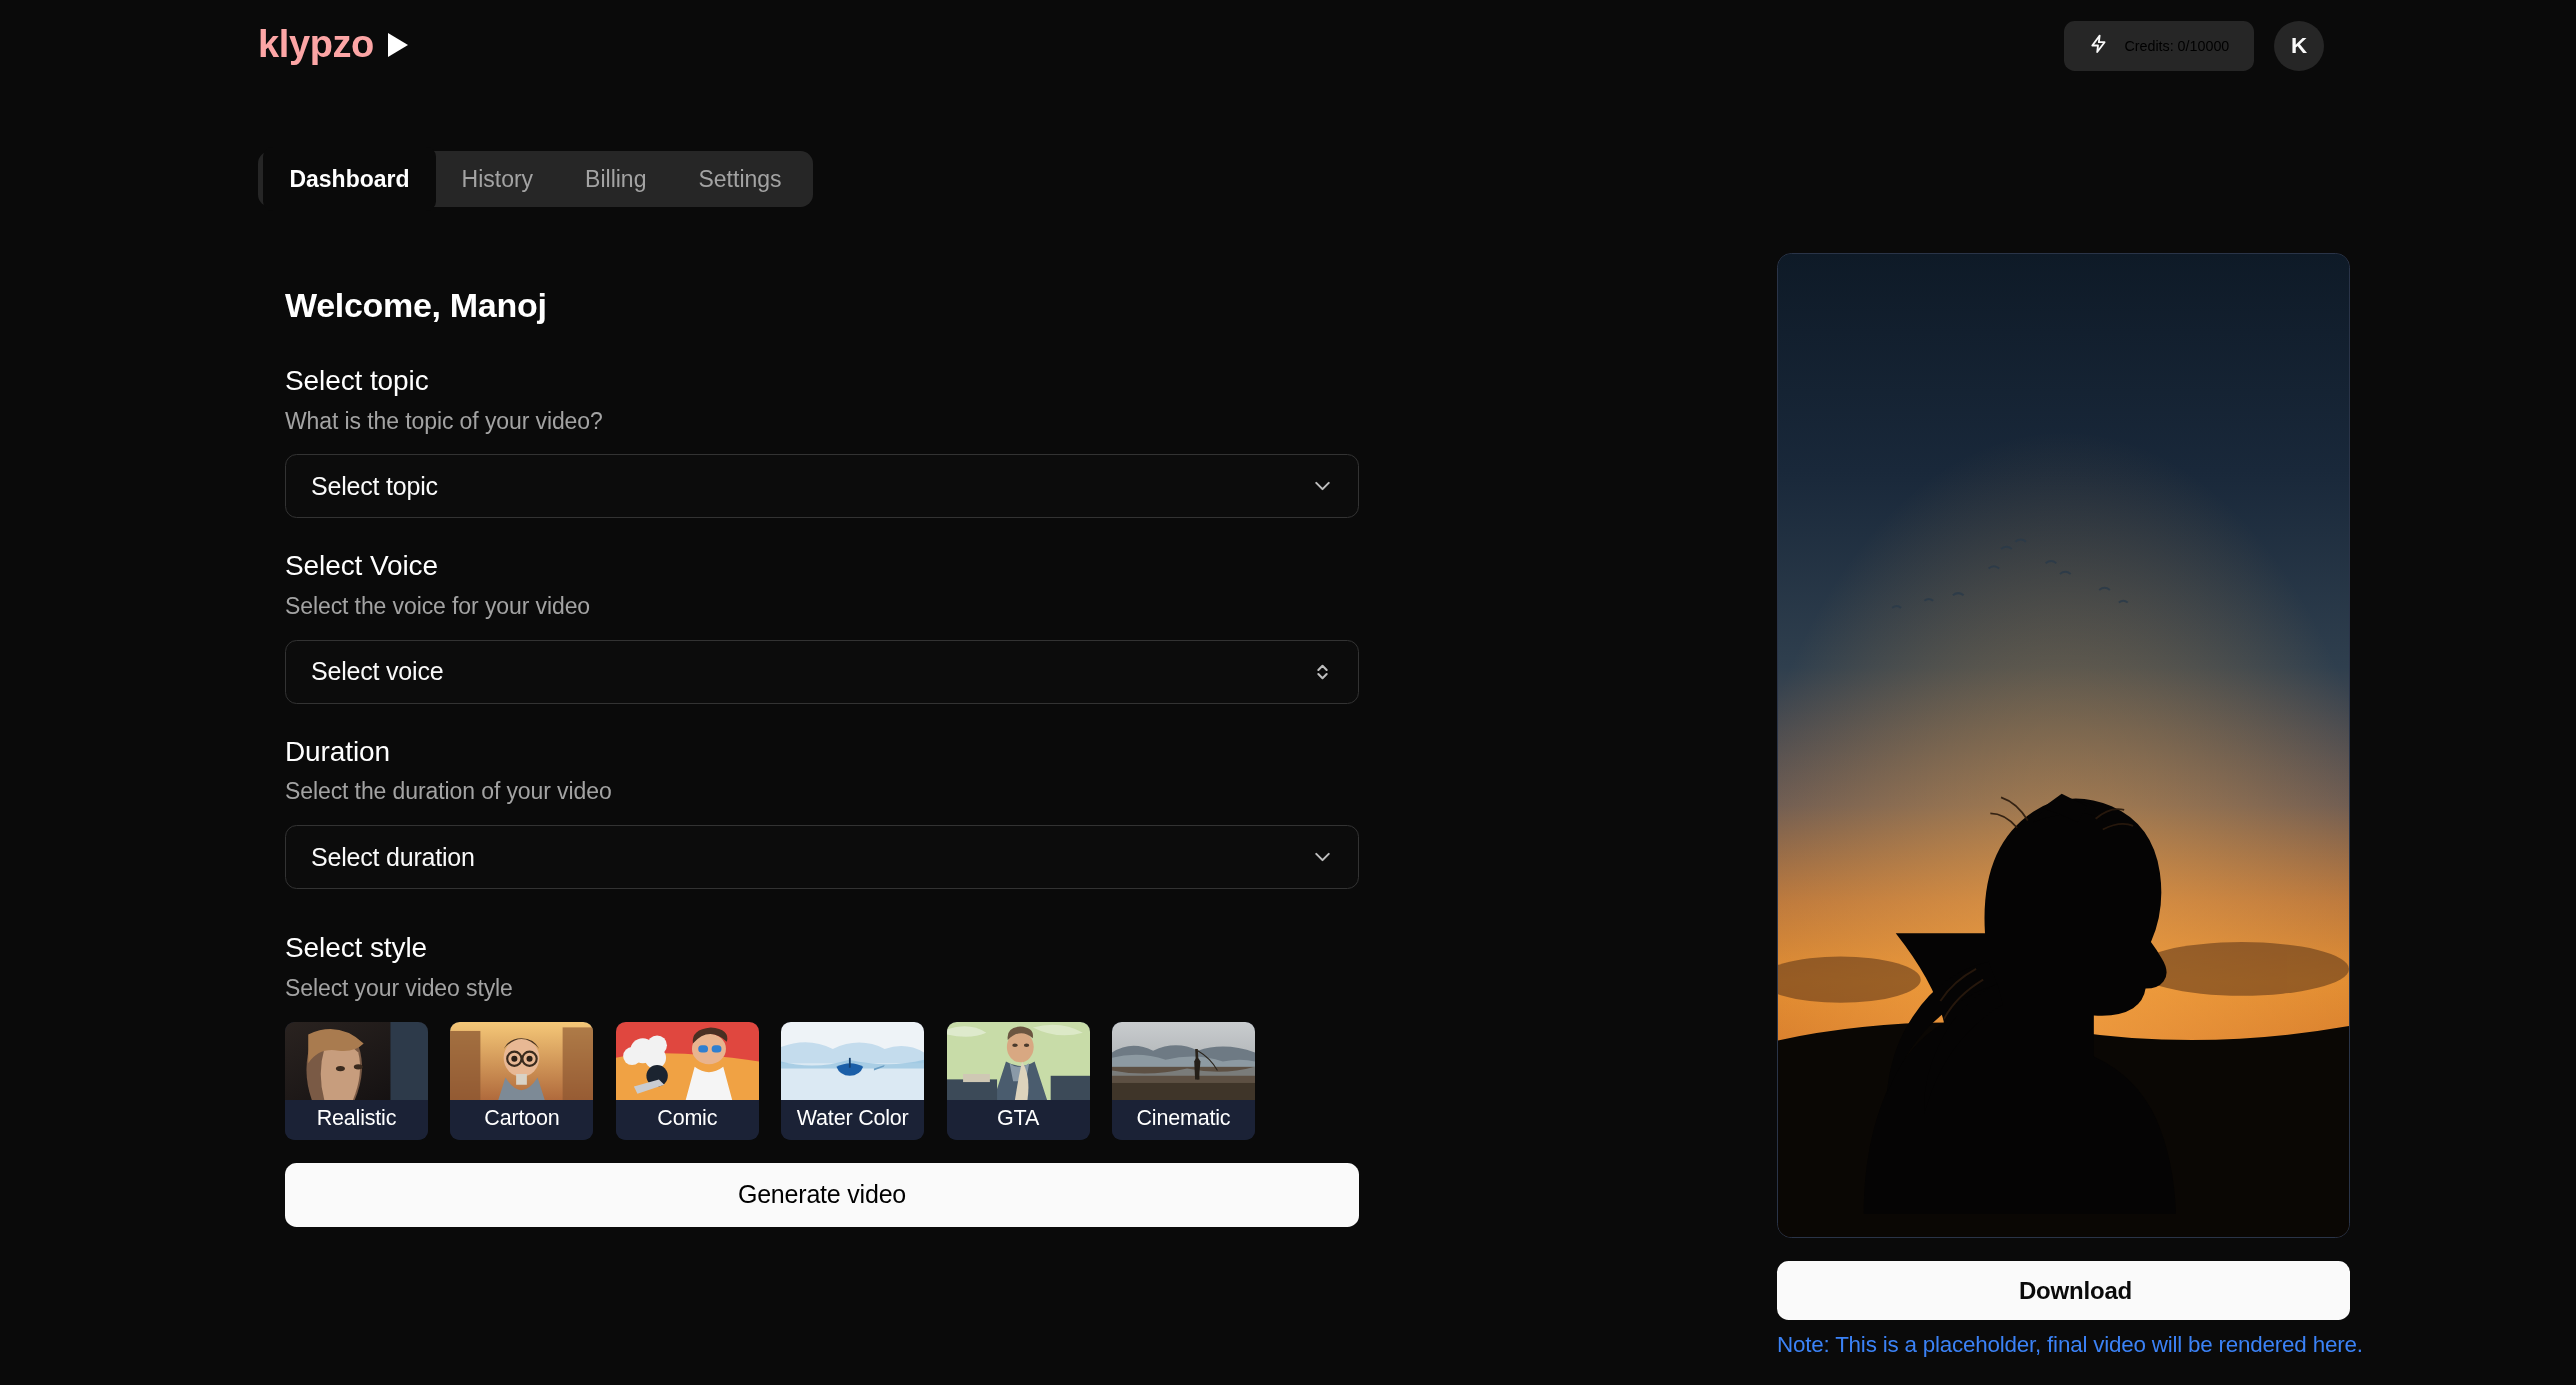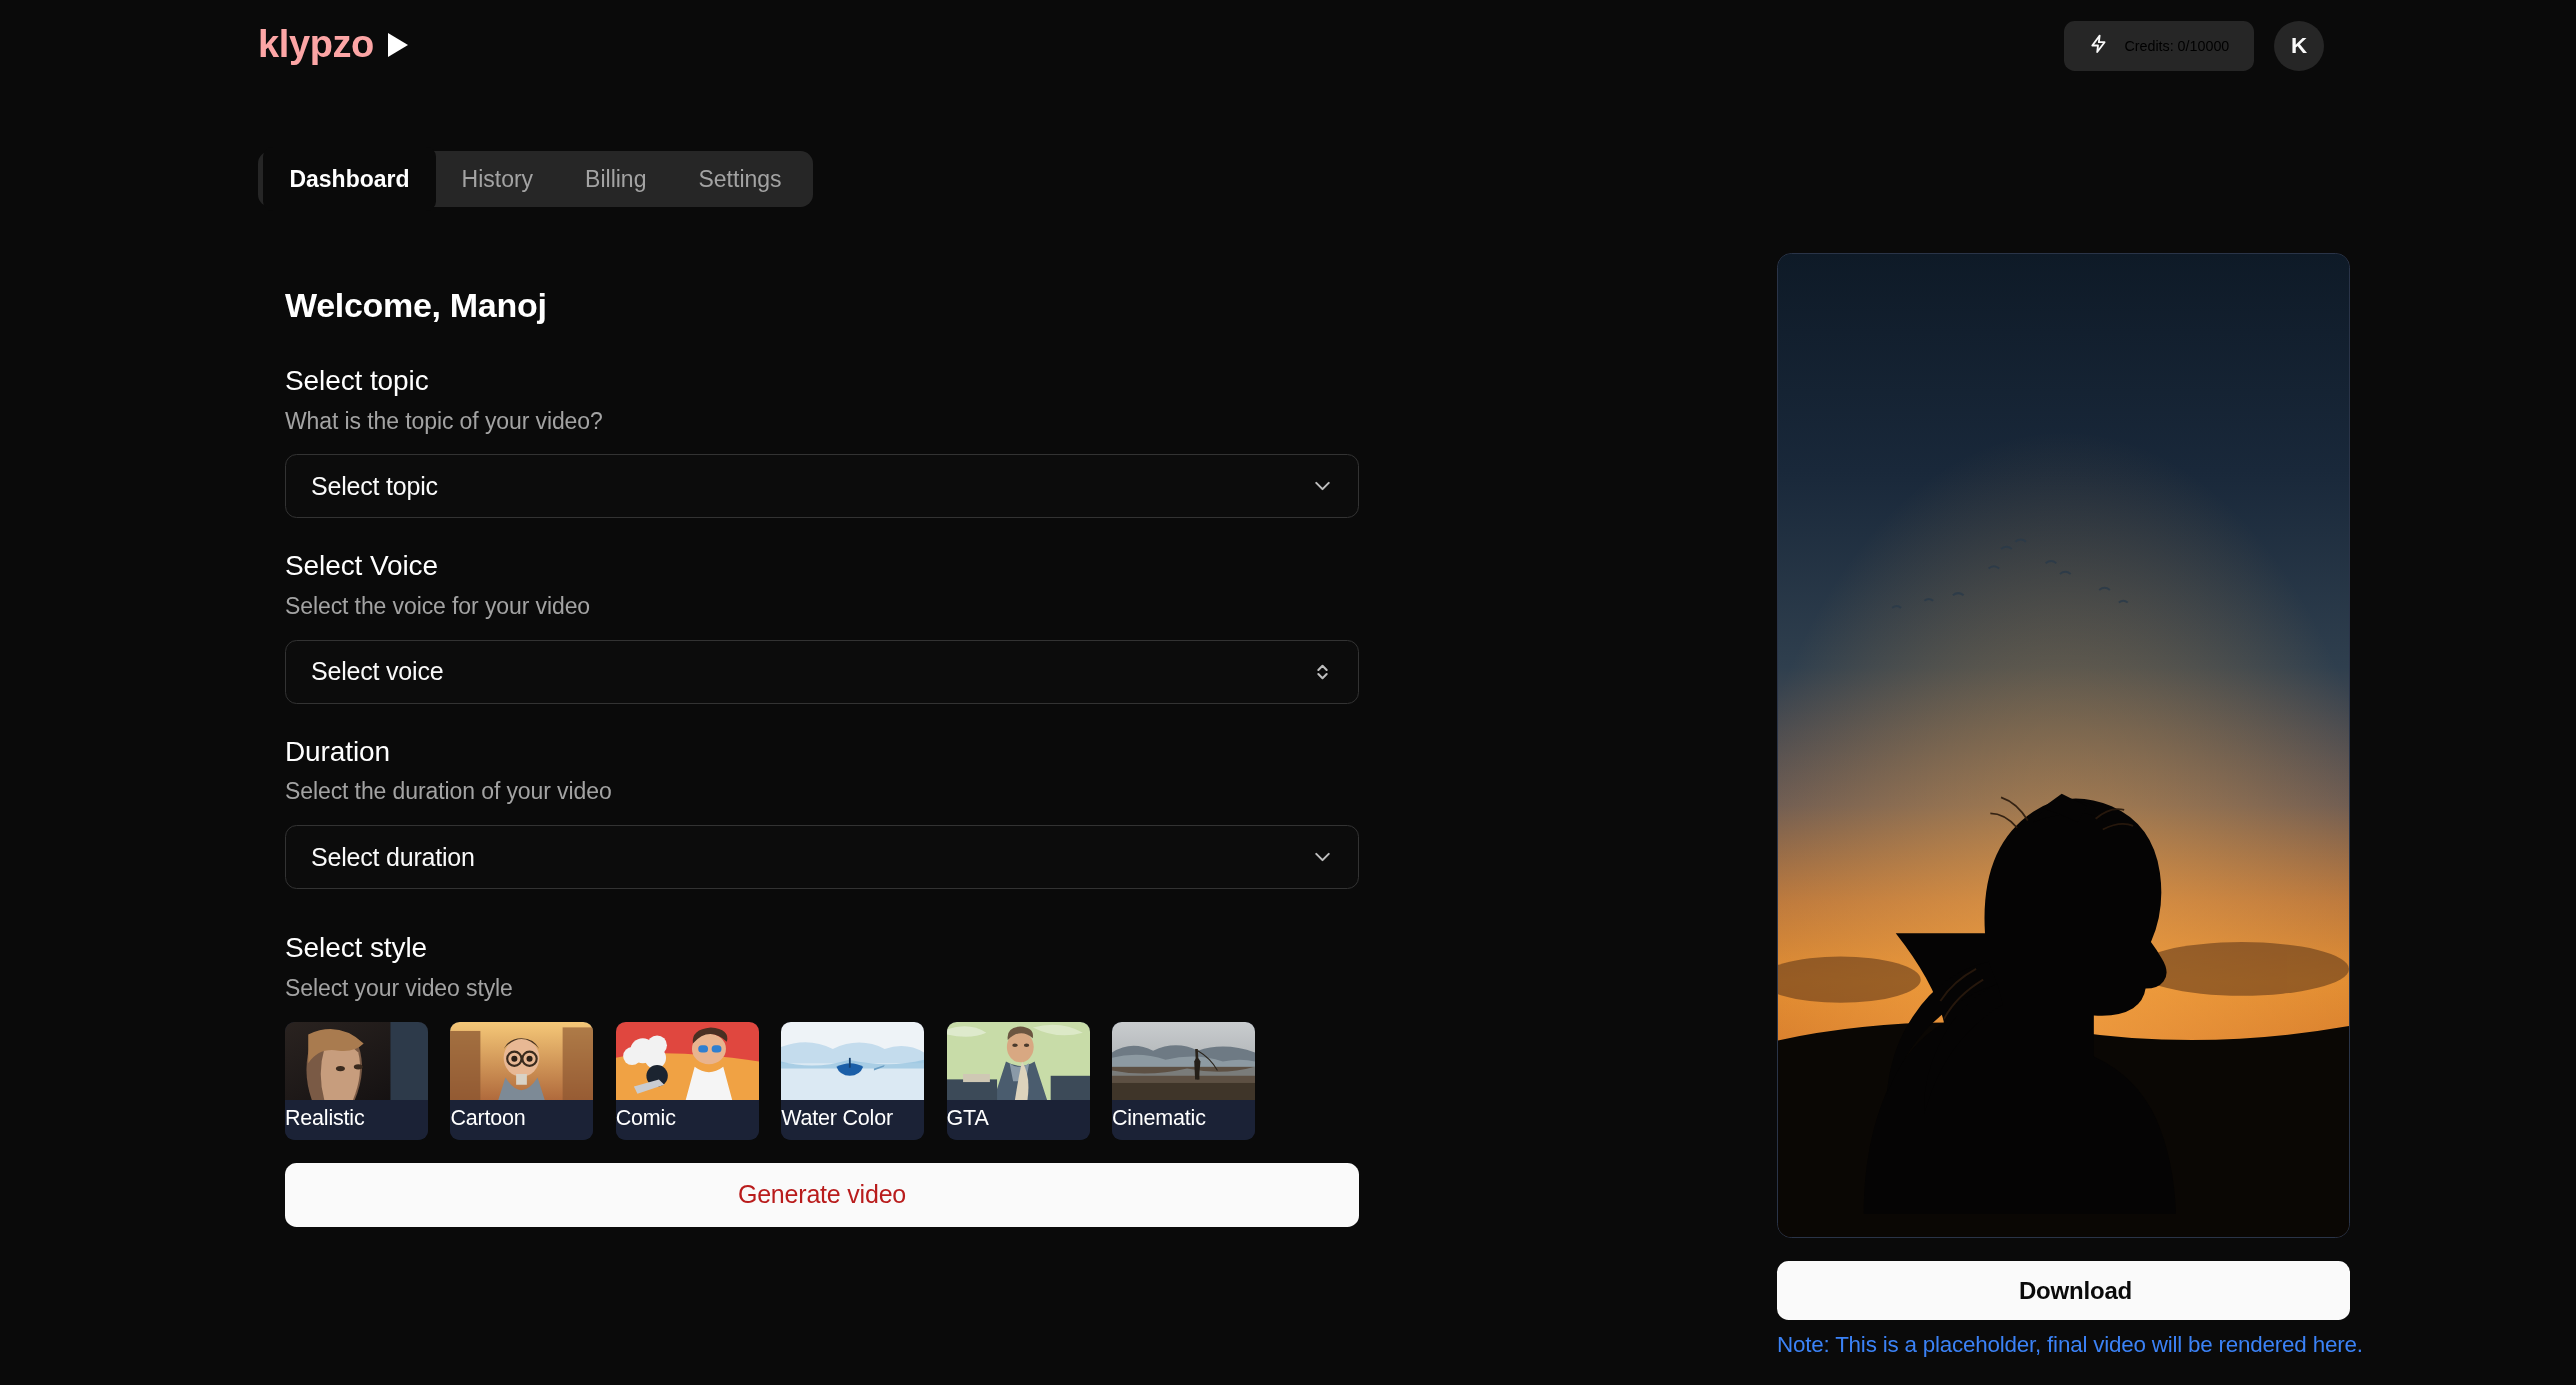--- a/index.html
+++ b/index.html
@@ -108,30 +108,30 @@
   }
   .style-card {
     width: 143px; border-radius: 9.8px; overflow: hidden;
     cursor: pointer; background: #1b2236;
     display: flex; flex-direction: column;
   }
   .style-thumb { width: 143px; height: 78px; position: relative; overflow: hidden; }
   .style-thumb svg { display: block; width: 100%; height: 100%; }
   .style-label {
     background: #1b2236; color: #ffffff;
-    font-size: 21.5px; text-align: left;
+    font-size: 21.5px; text-align: center;
     padding: 6.3px 0 9px; letter-spacing: -0.2px;
     white-space: nowrap; overflow: hidden;
   }
 
   
   .generate-btn {
     margin-top: 23px;
     width: 1074px; height: 64px;
-    background: #fafafa; color: #b91c1c;
+    background: #fafafa; color: #000000;
     border: none; border-radius: 11.6px;
     font-size: 25px; font-family: "Liberation Sans", sans-serif;
     cursor: pointer; letter-spacing: -0.2px;
   }
 
   
   .preview-col {
     position: absolute; left: 1777px; top: 253px; width: 573px;
   }
   .video-frame {

